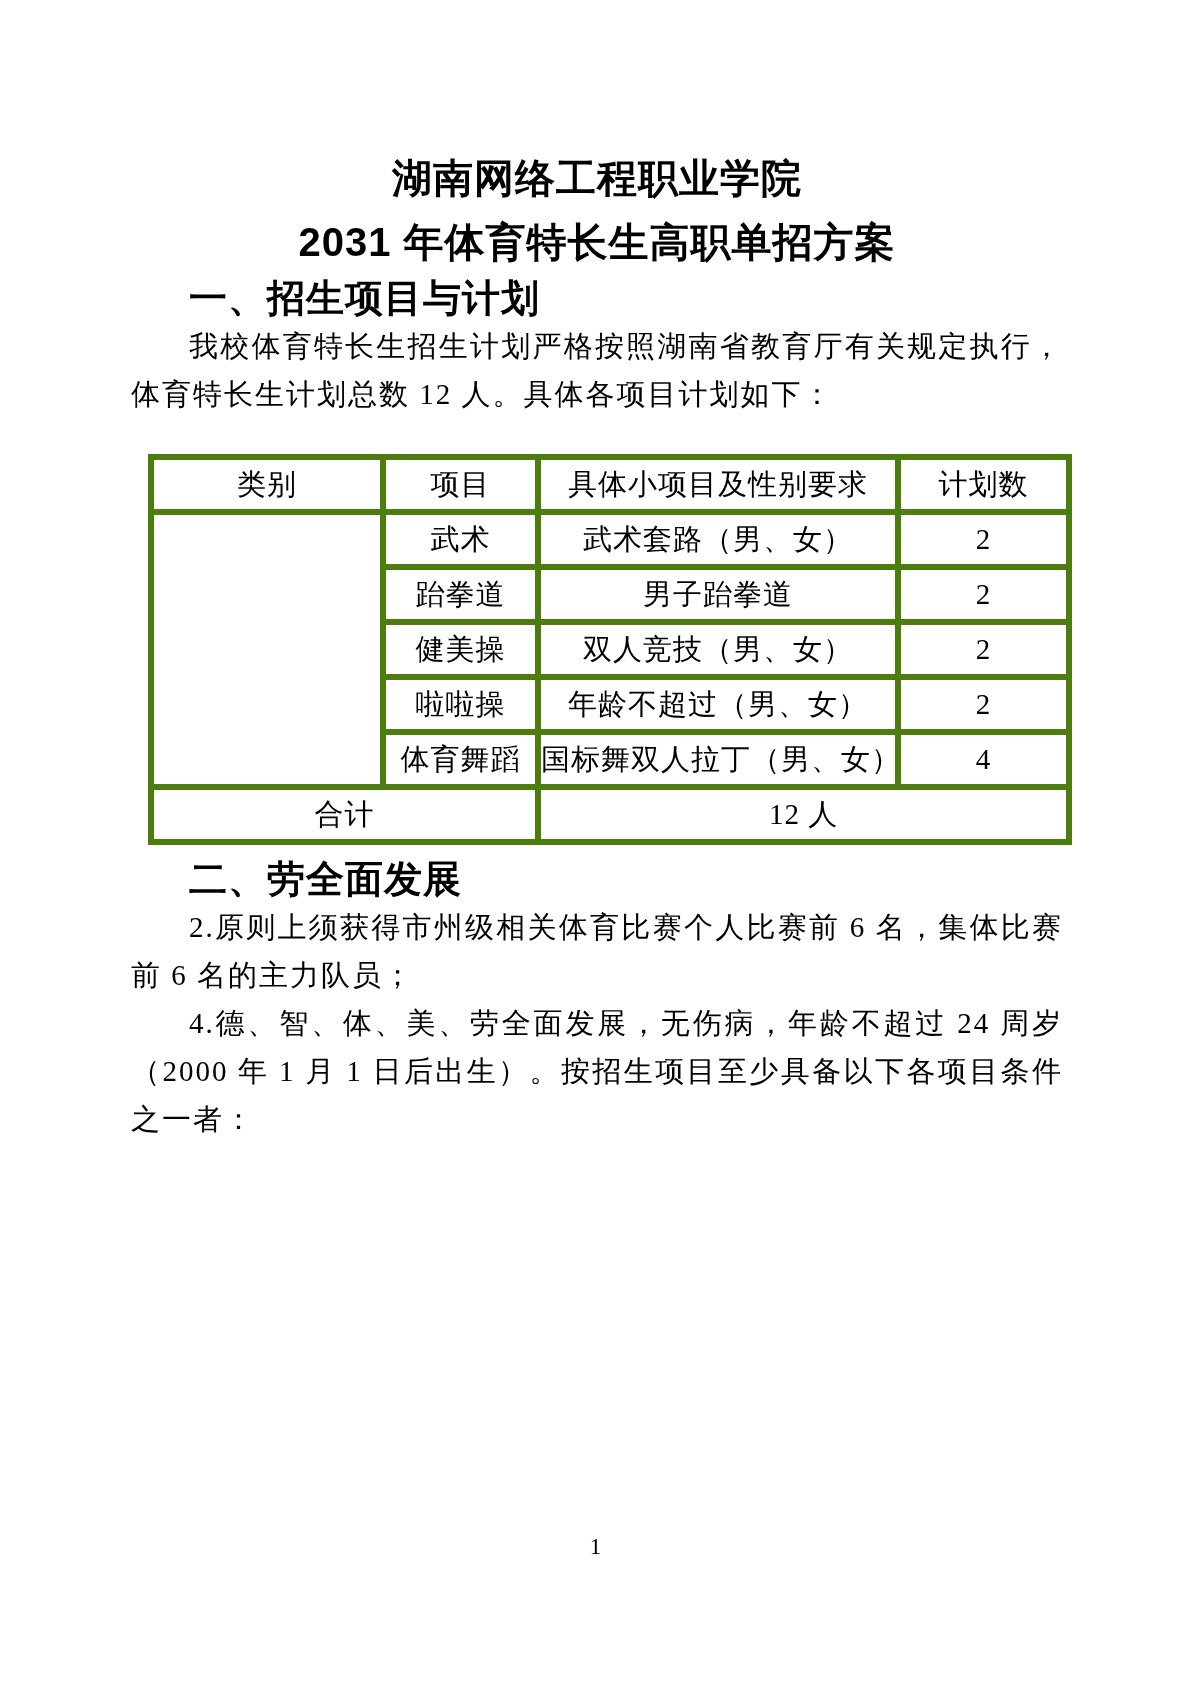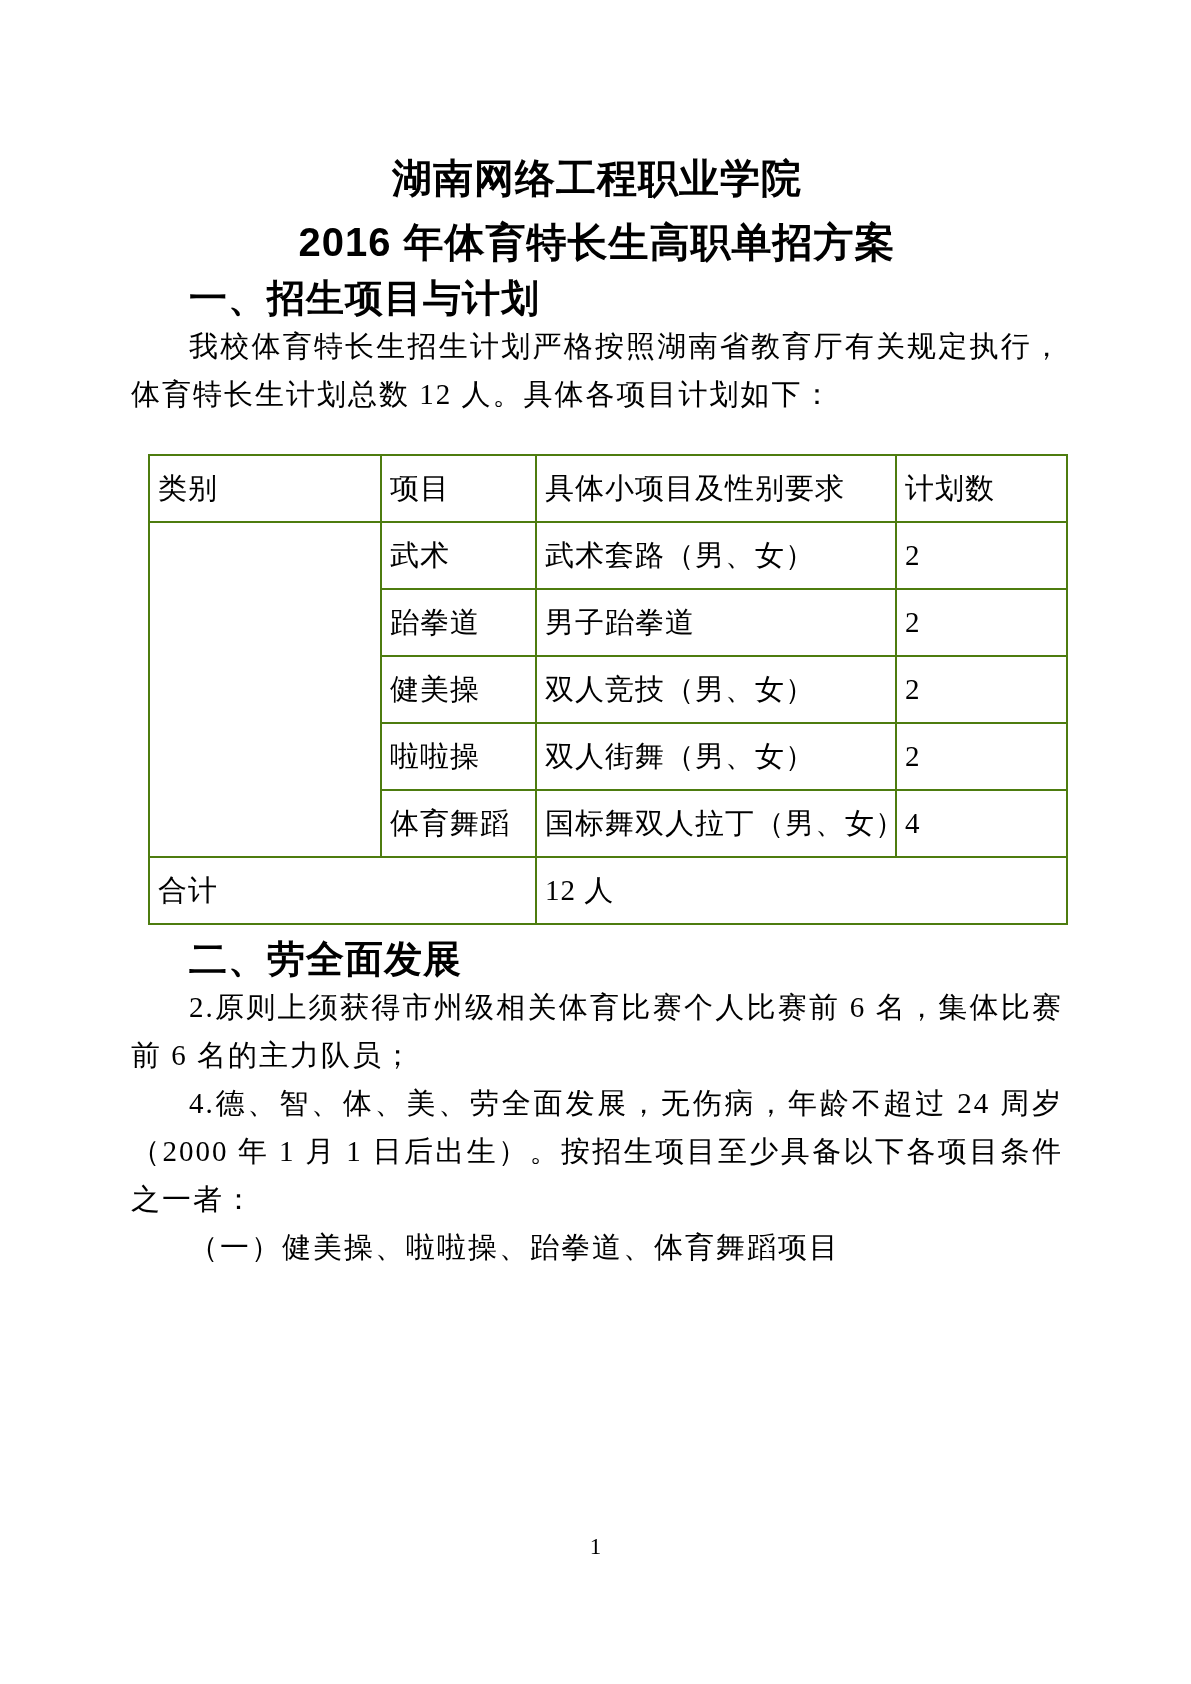--- a/index.html
+++ b/index.html
@@ -43,25 +43,25 @@
   }
   .sec-heading.after-table { margin-top: 10px; }
   .plan-table {
     border-collapse: collapse;
     table-layout: fixed;
     width: 918px;
     margin: 36px 0 0 17px;
     font-size: 29px;
   }
   .plan-table th, .plan-table td {
-    border: 2px solid #4d7c0f;
-    text-align: left;
+    border: 6px solid #4d7c0f;
+    text-align: center;
     vertical-align: middle;
     height: 49px;
-    padding: 8px;
+    padding: 0;
     font-weight: normal;
     letter-spacing: 1px;
     overflow: hidden;
     white-space: nowrap;
   }
   .col-category { width: 232px; }
   .col-project  { width: 155px; }
   .col-detail   { width: 360px; }
   .col-count    { width: 171px; }
   .page-num {
@@ -73,21 +73,21 @@
     font-size: 23px;
     letter-spacing: 0;
   }
 </style>
 </head>
 <body>
 
 <div class="page">
 
   <h1 class="title">湖南网络工程职业学院</h1>
-  <h1 class="title">2016 年体育特长生高职单招方案</h1>
+  <h1 class="title">2031 年体育特长生高职单招方案</h1>
 
 
   <h2 class="sec-heading">一、招生项目与计划</h2>
   <p class="body-text indent2">我校体育特长生招生计划严格按照湖南省教育厅有关规定执行，体育特长生计划总数 12 人。具体各项目计划如下：</p>
 
   <table class="plan-table">
     <colgroup>
       <col class="col-category">
       <col class="col-project">
       <col class="col-detail">
@@ -111,35 +111,34 @@
         <td>男子跆拳道</td>
         <td>2</td>
       </tr>
       <tr>
         <td>健美操</td>
         <td>双人竞技（男、女）</td>
         <td>2</td>
       </tr>
       <tr>
         <td>啦啦操</td>
-        <td>双人街舞（男、女）</td>
+        <td>年龄不超过（男、女）</td>
         <td>2</td>
       </tr>
       <tr>
         <td>体育舞蹈</td>
         <td>国标舞双人拉丁（男、女）</td>
         <td>4</td>
       </tr>
       <tr>
         <td colspan="2">合计</td>
         <td colspan="2">12 人</td>
       </tr>
     </tbody>
   </table>
 
   <h2 class="sec-heading after-table">二、劳全面发展</h2>
   <p class="body-text indent2">2.原则上须获得市州级相关体育比赛个人比赛前 6 名，集体比赛前 6 名的主力队员；</p>
   <p class="body-text indent2">4.德、智、体、美、劳全面发展，无伤病，年龄不超过 24 周岁（2000 年 1 月 1 日后出生）。按招生项目至少具备以下各项目条件之一者：</p>
-  <p class="body-text indent2">（一）健美操、啦啦操、跆拳道、体育舞蹈项目</p>
 
   <div class="page-num">1</div>
 
 </div>
 
 </body></html>

